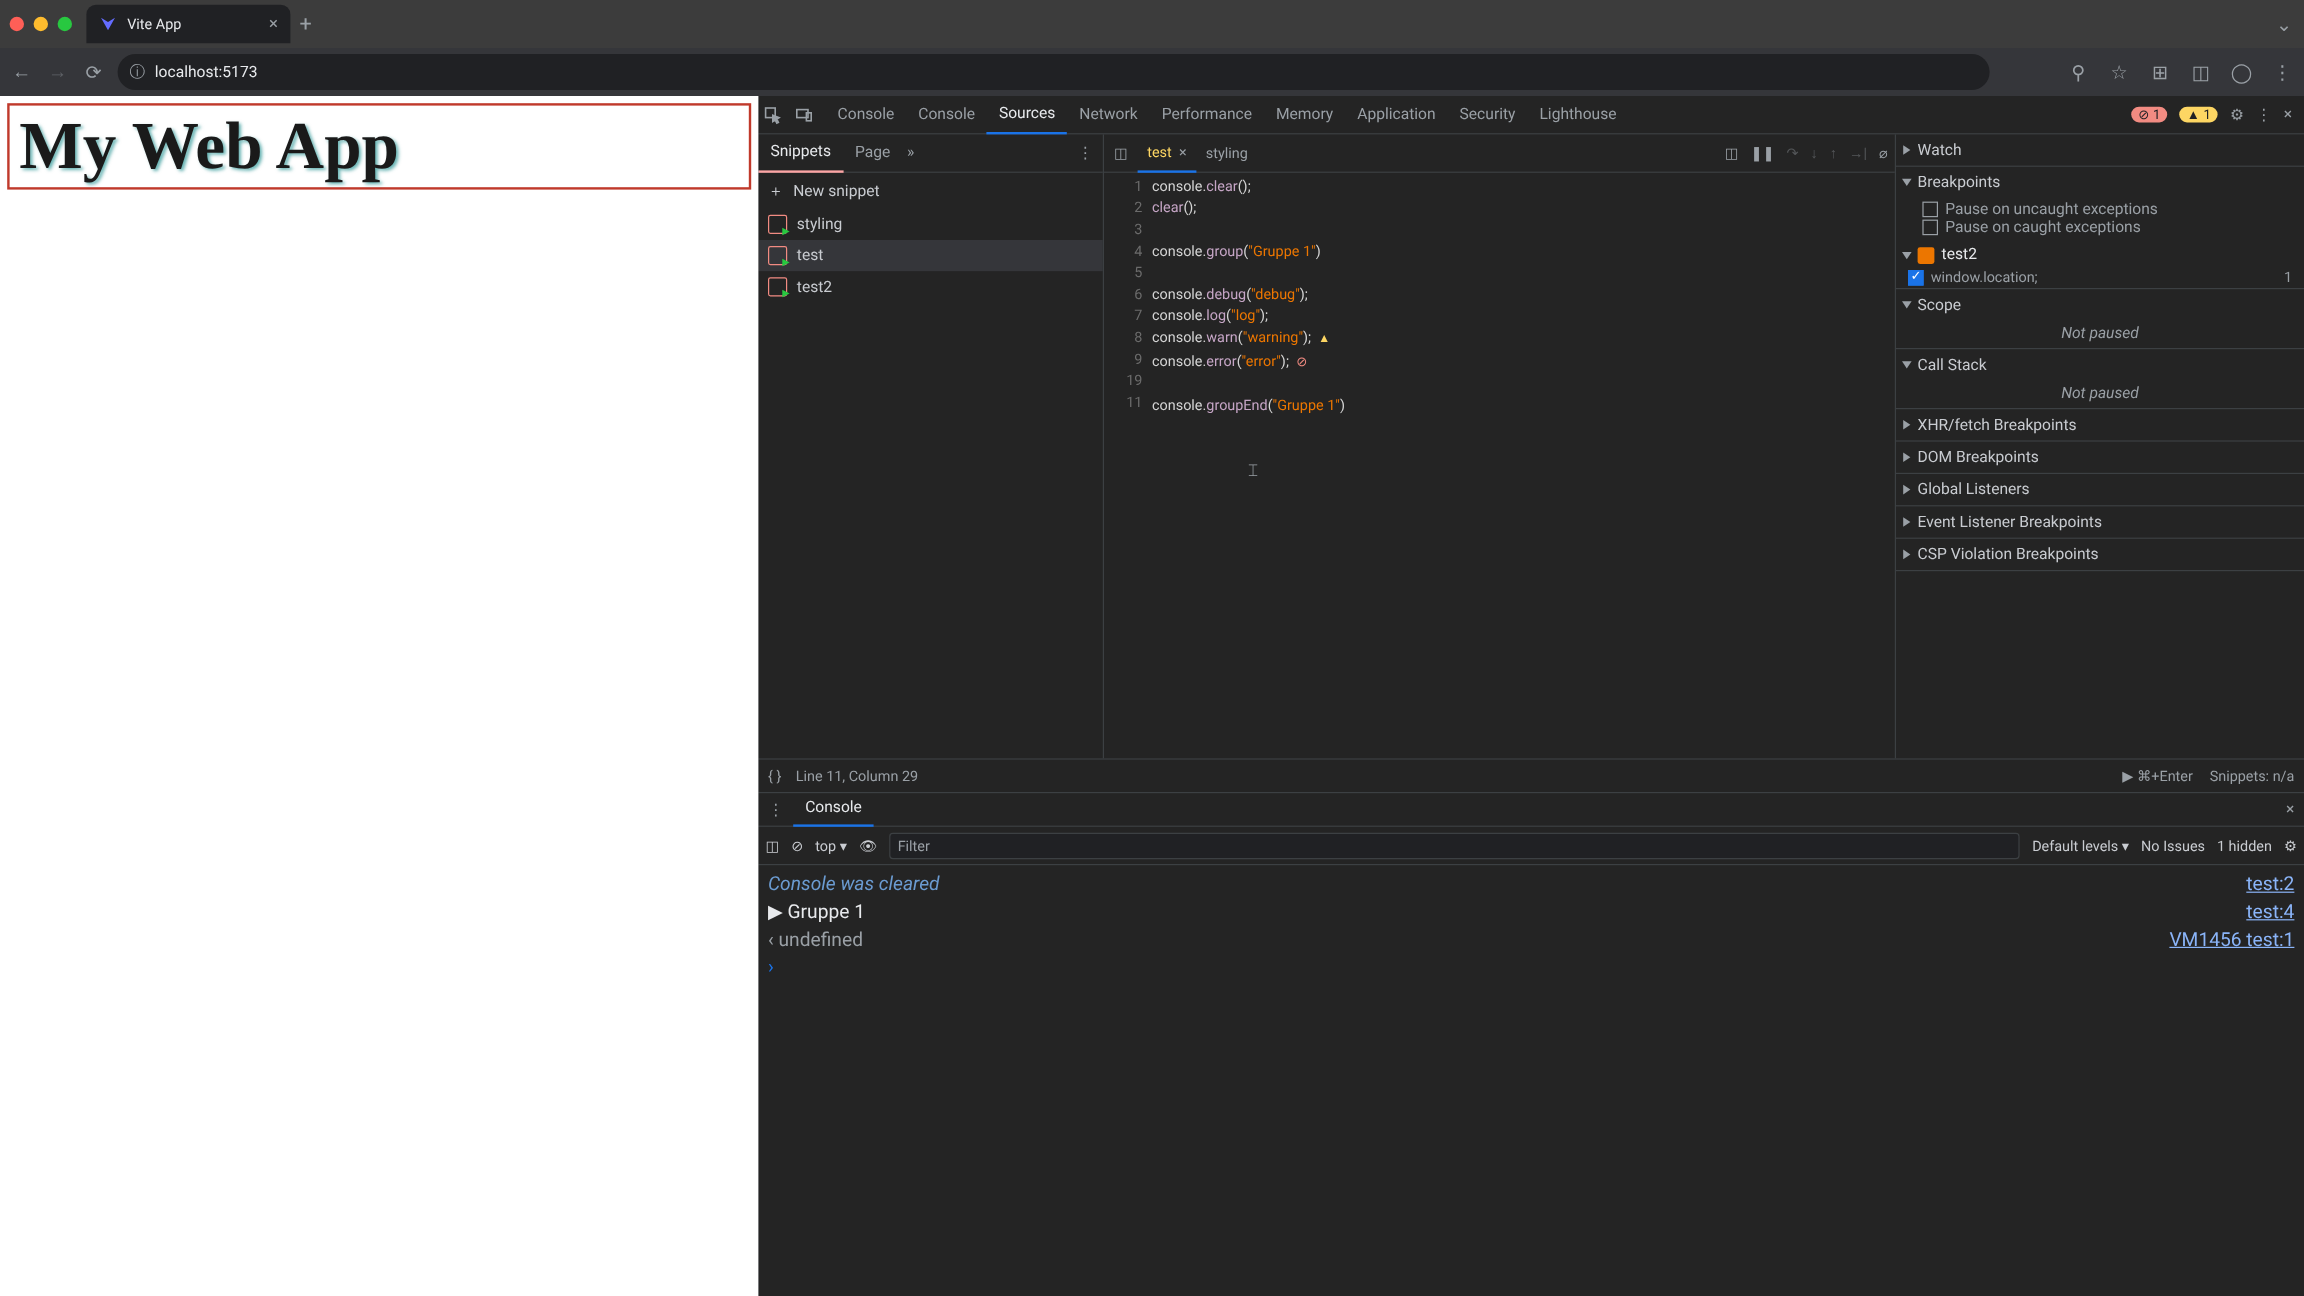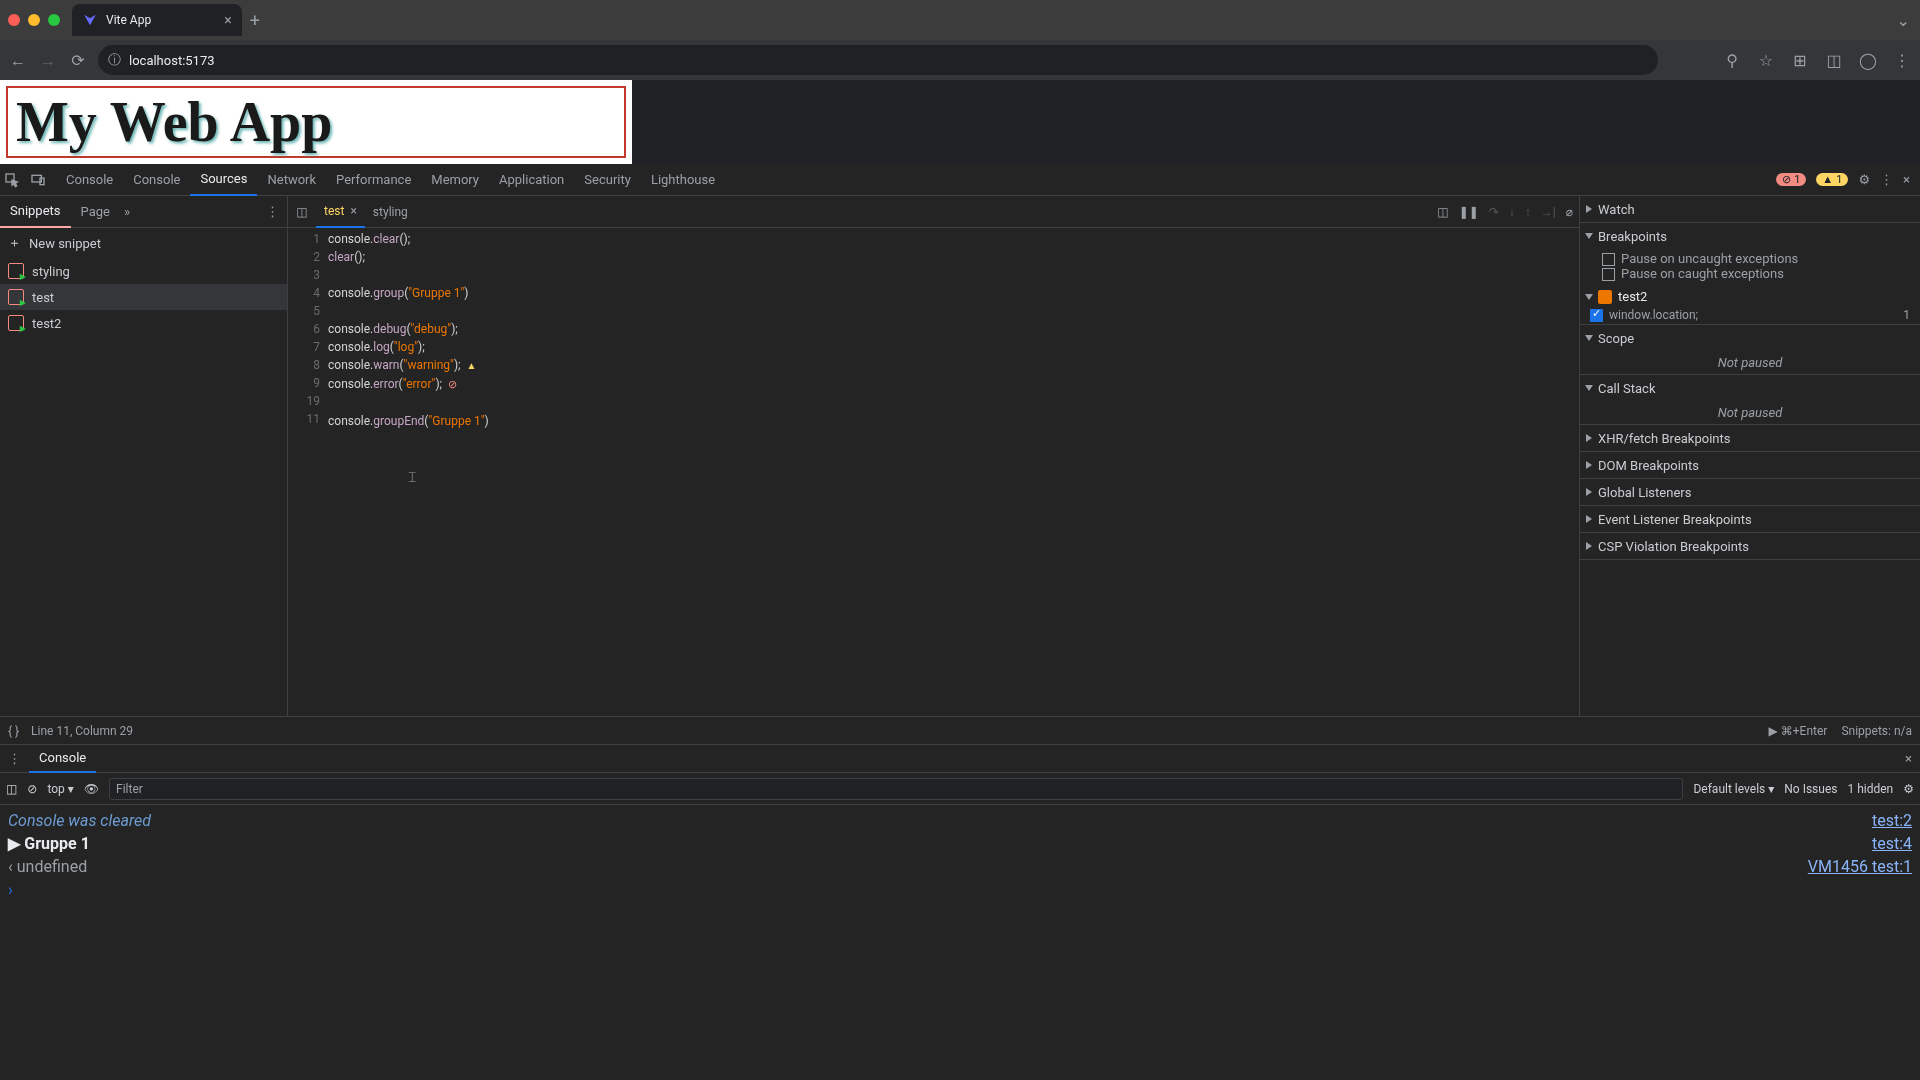--- a/index.html
+++ b/index.html
@@ -16,21 +16,21 @@
   .newtab{margin-left:8px;color:#9aa0a6;font-size:18px;}
   .tabbar-right{margin-left:auto;margin-right:10px;color:#9aa0a6}
 
   
   .toolbar { height:40px; background:#35363a; display:flex; align-items:center; padding:0 8px; gap:10px; }
   .nav-icn{width:20px;height:20px;color:#9aa0a6;display:flex;align-items:center;justify-content:center;font-size:16px;}
   .omnibox{flex:0 0 auto;width:1560px;height:30px;background:#202124;border-radius:15px;display:flex;align-items:center;padding:0 10px;font-size:13px;color:#e8eaed;gap:8px;}
   .toolbar .right{margin-left:auto;display:flex;gap:14px;color:#c9ccd1}
 
   
-  .split{display:flex;height:1000px;flex-direction:column;}
+  .split{display:flex;height:1000px;}
   .page{width:632px;background:#fff;color:#000;position:relative;}
   .page .heading{margin:6px;border:2px solid #c0392b;padding:2px 8px;font-family:"Times New Roman",serif;font-size:56px;font-weight:700;color:#1a1a1a;text-shadow:2px 2px 3px rgba(0,128,128,.6);}
 
   .devtools{flex:1;display:flex;flex-direction:column;background:#242424;}
 
   
   .dt-tabs{height:32px;display:flex;align-items:center;border-bottom:1px solid #3c4043;padding:0 4px;font-size:13px;gap:0;}
   .dt-tabs .ico{width:26px;text-align:center;color:#9aa0a6}
   .dt-tabs .t{padding:0 10px;height:32px;display:flex;align-items:center;color:#9aa0a6;cursor:pointer}
   .dt-tabs .t.active{color:#e8eaed;border-bottom:2px solid #1a73e8}
@@ -94,21 +94,21 @@
   .drawer-tabs .d{padding:0 10px;color:#9aa0a6;height:28px;display:flex;align-items:center}
   .drawer-tabs .d.active{color:#e8eaed;border-bottom:2px solid #1a73e8}
   .drawer-tabs .dots{padding:0 8px;color:#9aa0a6}
   .drawer-tabs .x{margin-left:auto;padding:0 8px;color:#9aa0a6}
   .console-toolbar{height:32px;display:flex;align-items:center;gap:10px;padding:0 6px;border-bottom:1px solid #3c4043;font-size:12px;color:#c9ccd1}
   .console-toolbar .filter{flex:1;height:22px;background:#202124;border:1px solid #3c4043;border-radius:3px;padding:0 6px;color:#9aa0a6;font-size:12px;display:flex;align-items:center}
   .console-body{flex:1;font-family:Menlo,monospace;font-size:16px;padding:4px 0}
   .crow{display:flex;align-items:center;padding:2px 8px}
   .crow .lnk{margin-left:auto;color:#8ab4f8;text-decoration:underline}
   .cleared{color:#6b9bd1;font-style:italic}
-  .grp{color:#e8eaed;font-weight:bold}
+  .grp{color:#e8eaed;font-weight:normal}
   .undef{color:#9aa0a6}
   .prompt{color:#1a73e8;padding:2px 8px}
 
   svg{display:block}
 </style>
 </head>
 <body>
 
 <div class="tabbar">
   <div class="traffic">

